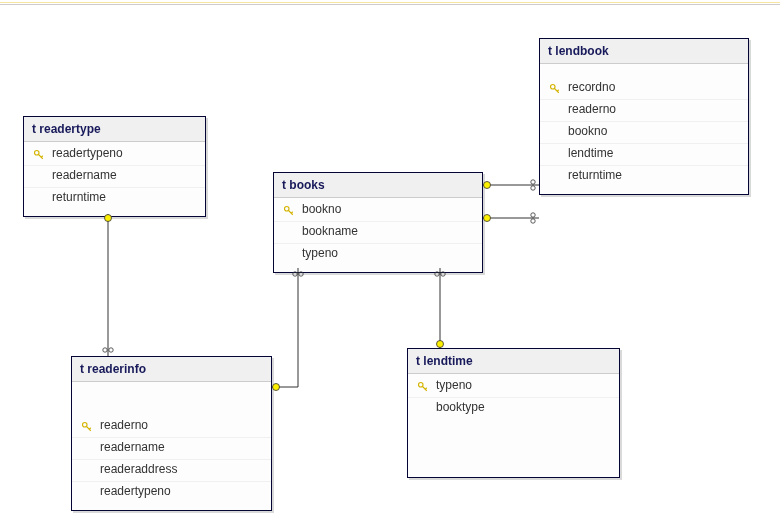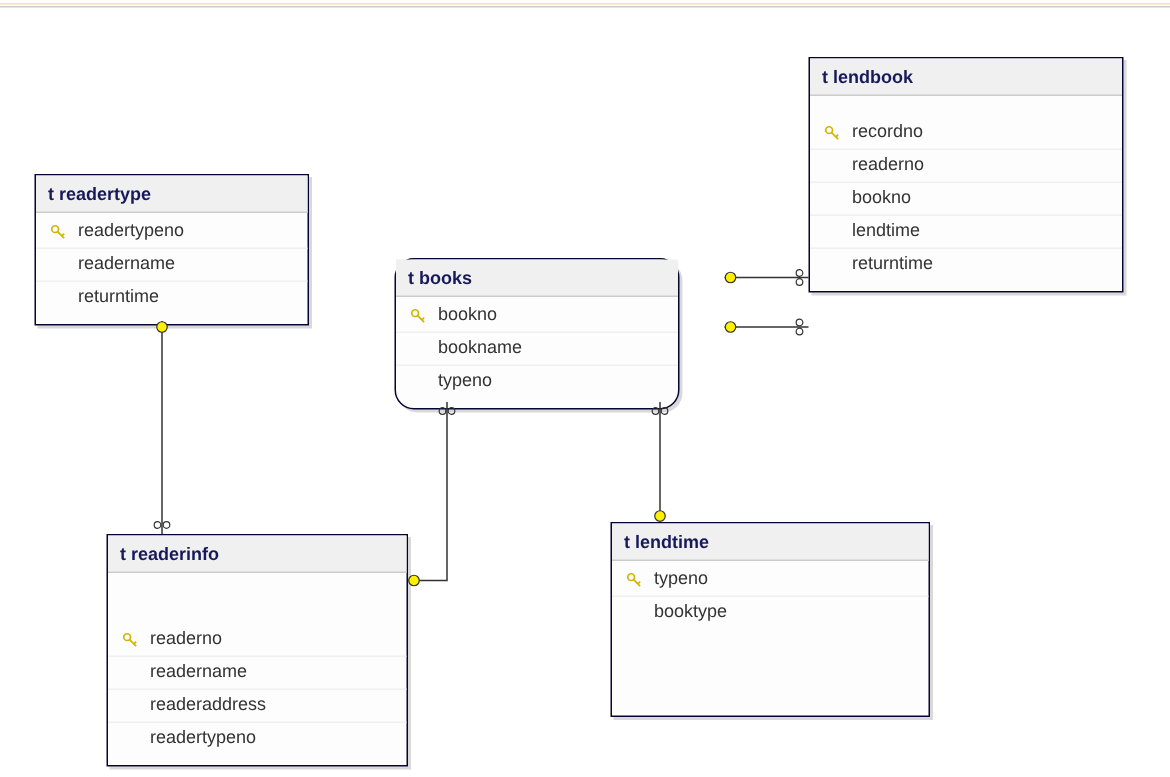--- a/index.html
+++ b/index.html
@@ -96,21 +96,21 @@
       <span class="keycell"></span>
       <span class="colname">readername</span>
     </div>
     <div class="col">
       <span class="keycell"></span>
       <span class="colname">returntime</span>
     </div>
   </div>
 </div>
 
-<div class="tbl" style="left:263px; top:172px; width:190px;border-radius:13px;">
+<div class="tbl" style="left:273px; top:172px; width:210px;">
   <div class="tbl-title">t books</div>
   <div class="tbl-body">
     <div class="col">
       <span class="keycell">
           <svg class="key-icon" viewBox="0 0 16 16">
             <circle cx="5" cy="5" r="3" fill="none" stroke="#d4b400" stroke-width="1.5"></circle>
             <line x1="7" y1="7" x2="13" y2="13" stroke="#d4b400" stroke-width="1.5"></line>
             <line x1="11" y1="11" x2="13" y2="9" stroke="#d4b400" stroke-width="1.5"></line>
           </svg>
         </span>

